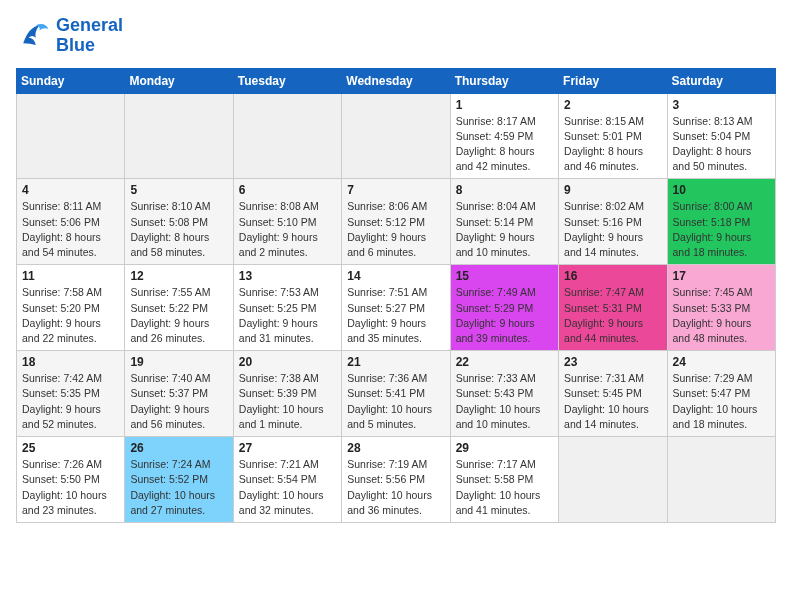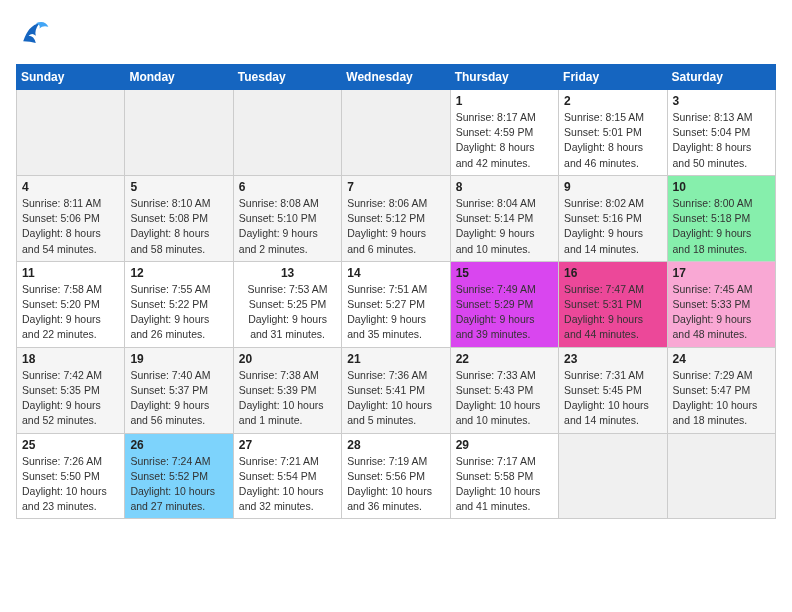--- a/index.html
+++ b/index.html
@@ -90,20 +90,24 @@
   </style>
 </head>
 <body>
 
 <div class="header">
   <div class="logo">
     <svg class="logo-bird" viewBox="0 0 40 40" xmlns="http://www.w3.org/2000/svg">
       <path d="M8,28 Q14,10 26,8 Q20,16 22,22 Q18,18 14,22 Q20,22 22,30 Q16,28 8,28Z" fill="#1565c0"></path>
       <path d="M22,8 Q32,4 36,12 Q30,10 26,14 Q28,10 22,8Z" fill="#42a5f5"></path>
     </svg>
+    <div class="logo-text">
+      <div><span>General</span></div>
+      <div style="color:#1565c0">Blue</div>
+    </div>
   </div>
   <div class="title-block">
     <div class="month-year"></div>
     <div class="location"></div>
   </div>
 </div>
 
 <table class="calendar">
   <thead>
     <tr id="header-row">
@@ -153,35 +157,35 @@
           <div class="day-info">Sunrise: 8:06 AM<br>Sunset: 5:12 PM<br>Daylight: 9 hours<br>and 6 minutes.</div>
         </td>
         <td style="background: rgb(245, 245, 245);">
           <span class="day-num">8</span>
           <div class="day-info">Sunrise: 8:04 AM<br>Sunset: 5:14 PM<br>Daylight: 9 hours<br>and 10 minutes.</div>
         </td>
         <td style="background: rgb(245, 245, 245);">
           <span class="day-num">9</span>
           <div class="day-info">Sunrise: 8:02 AM<br>Sunset: 5:16 PM<br>Daylight: 9 hours<br>and 14 minutes.</div>
         </td>
-        <td style="background: #86efac;">
+        <td style="background: #22c55e;">
           <span class="day-num">10</span>
           <div class="day-info">Sunrise: 8:00 AM<br>Sunset: 5:18 PM<br>Daylight: 9 hours<br>and 18 minutes.</div>
         </td>
       </tr>
       <tr>
         <td style="background: rgb(255, 255, 255);">
           <span class="day-num">11</span>
           <div class="day-info">Sunrise: 7:58 AM<br>Sunset: 5:20 PM<br>Daylight: 9 hours<br>and 22 minutes.</div>
         </td>
         <td style="background: rgb(255, 255, 255);">
           <span class="day-num">12</span>
           <div class="day-info">Sunrise: 7:55 AM<br>Sunset: 5:22 PM<br>Daylight: 9 hours<br>and 26 minutes.</div>
         </td>
-        <td style="background: rgb(255, 255, 255); text-align: center;">
+        <td style="background: rgb(255, 255, 255);">
           <span class="day-num">13</span>
           <div class="day-info">Sunrise: 7:53 AM<br>Sunset: 5:25 PM<br>Daylight: 9 hours<br>and 31 minutes.</div>
         </td>
         <td style="background: rgb(255, 255, 255);">
           <span class="day-num">14</span>
           <div class="day-info">Sunrise: 7:51 AM<br>Sunset: 5:27 PM<br>Daylight: 9 hours<br>and 35 minutes.</div>
         </td>
         <td style="background: #d946ef;">
           <span class="day-num">15</span>
           <div class="day-info">Sunrise: 7:49 AM<br>Sunset: 5:29 PM<br>Daylight: 9 hours<br>and 39 minutes.</div>

